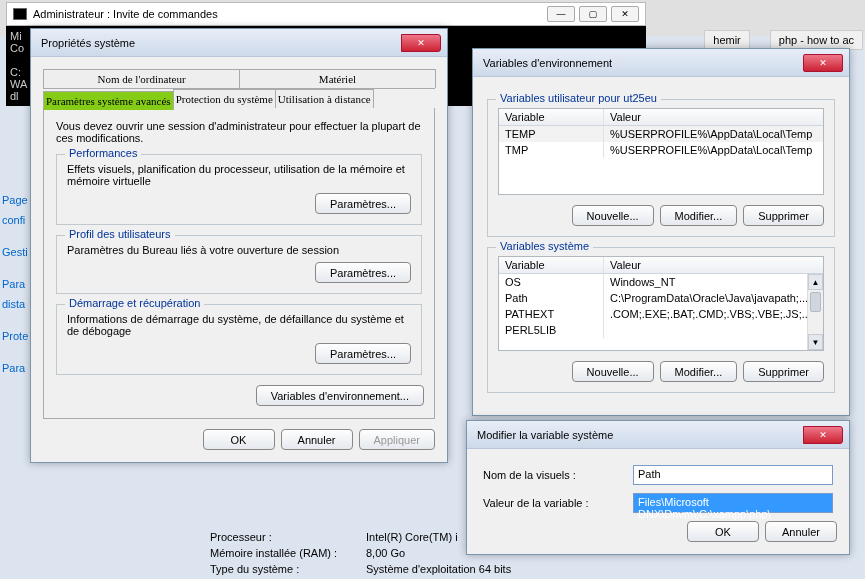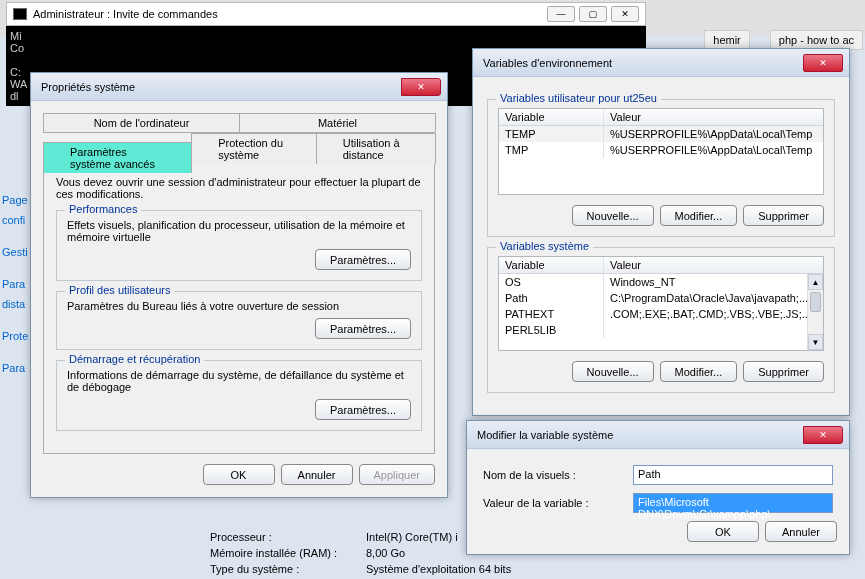--- a/index.html
+++ b/index.html
@@ -28,22 +28,22 @@
 .cmd-win { position:absolute; left:6px; top:2px; width:640px; }
 .cmd-top { height:24px; background:#fff; border:1px solid #bbb; display:flex; align-items:center; padding:0 6px; }
 .cmd-icon { width:14px; height:12px; background:#000; margin-right:6px; display:inline-block; border:1px solid #666; }
 .cmd-ctrl { margin-left:auto; display:flex; gap:4px; }
 .cmd-ctrl span { width:28px; height:16px; border:1px solid #aaa; background:#f4f4f4; display:flex; align-items:center; justify-content:center; font-size:9px; border-radius:2px; }
 .cmd-body { background:#000; color:#ccc; font-family:Consolas,monospace; font-size:11px; padding:4px; height:80px; }
 
 
 .tab-row { display:flex; border-bottom:1px solid #aaa; margin-top:4px; }
 .tab-row2 { display:flex; }
-.tab { border:1px solid #aaa; border-bottom:none; padding:3px 26px; background:#eee; margin-right:-1px; cursor:default; }
-.tab.active { background:#5eead4; position:relative; top:9px; }
+.tab { border:1px solid #aaa; border-bottom:none; padding:3px 2px; background:#eee; margin-right:-1px; cursor:default;font-family:Liberation Serif, serif; }
+.tab.active { background:#84cc16; position:relative; top:2px; }
 
 .groupbox { border:1px solid #c0c8d0; margin:10px 2px; padding:8px 10px 10px; position:relative; }
 .groupbox-title { position:absolute; top:-8px; left:8px; background:#f0f0f0; padding:0 4px; color:#003399; }
 .groupbox .desc { margin-bottom:6px; }
 .btn { border:1px solid #888; background:linear-gradient(#fefefe,#e5e9ee); padding:2px 14px; min-width:72px; height:21px; border-radius:4px; cursor:default; display:inline-flex; align-items:center; justify-content:center; }
 .btn.disabled { color:#999; }
 .btn-row { display:flex; justify-content:flex-end; gap:6px; margin-top:4px; }
 .table-wrap { border:1px solid #b0b8c0; background:#fff; }
 .table-head { display:flex; background:linear-gradient(#fdfdfd,#ebeef3); border-bottom:1px solid #cfd6de;justify-content:space-between; }
 .table-head div, .table-row div { padding:2px 6px; }
@@ -114,21 +114,21 @@
   <div class="cmd-body">
     <div>Mi</div>
     <div>Co</div>
     <div>&nbsp;</div>
     <div>C:</div>
     <div>WA</div>
     <div>dl</div>
   </div>
 </div>
 
-<div class="win" style="left:30px; top:28px; width:418px;margin-top:44px;">
+<div class="win" style="left:30px; top:28px; width:418px;">
   <div class="win-titlebar">
     <span class="win-title">Propriétés système</span>
     <div class="win-controls">
         <div class="win-btn close">✕</div>
       </div>
   </div>
   <div class="win-body">
     <div class="tab-row">
       <div class="tab" style="flex:1; text-align:center">Nom de l'ordinateur</div>
       <div class="tab" style="flex:1; text-align:center">Matériel</div>
@@ -158,20 +158,23 @@
       </div>
 
       <div class="groupbox">
         <span class="groupbox-title">Démarrage et récupération</span>
         <div class="desc">Informations de démarrage du système, de défaillance du système et de débogage</div>
         <div class="btn-row">
             <div class="btn">Paramètres...</div>
           </div>
       </div>
 
+      <div class="btn-row">
+          <div class="btn">Variables d'environnement...</div>
+        </div>
     </div>
     <div class="btn-row" style="margin-top:10px;">
       <div class="btn">OK</div>
       <div class="btn">Annuler</div>
       <div class="btn disabled">Appliquer</div>
     </div>
   </div>
 </div>
 
 <div class="win" style="left:472px; top:48px; width:378px;">

